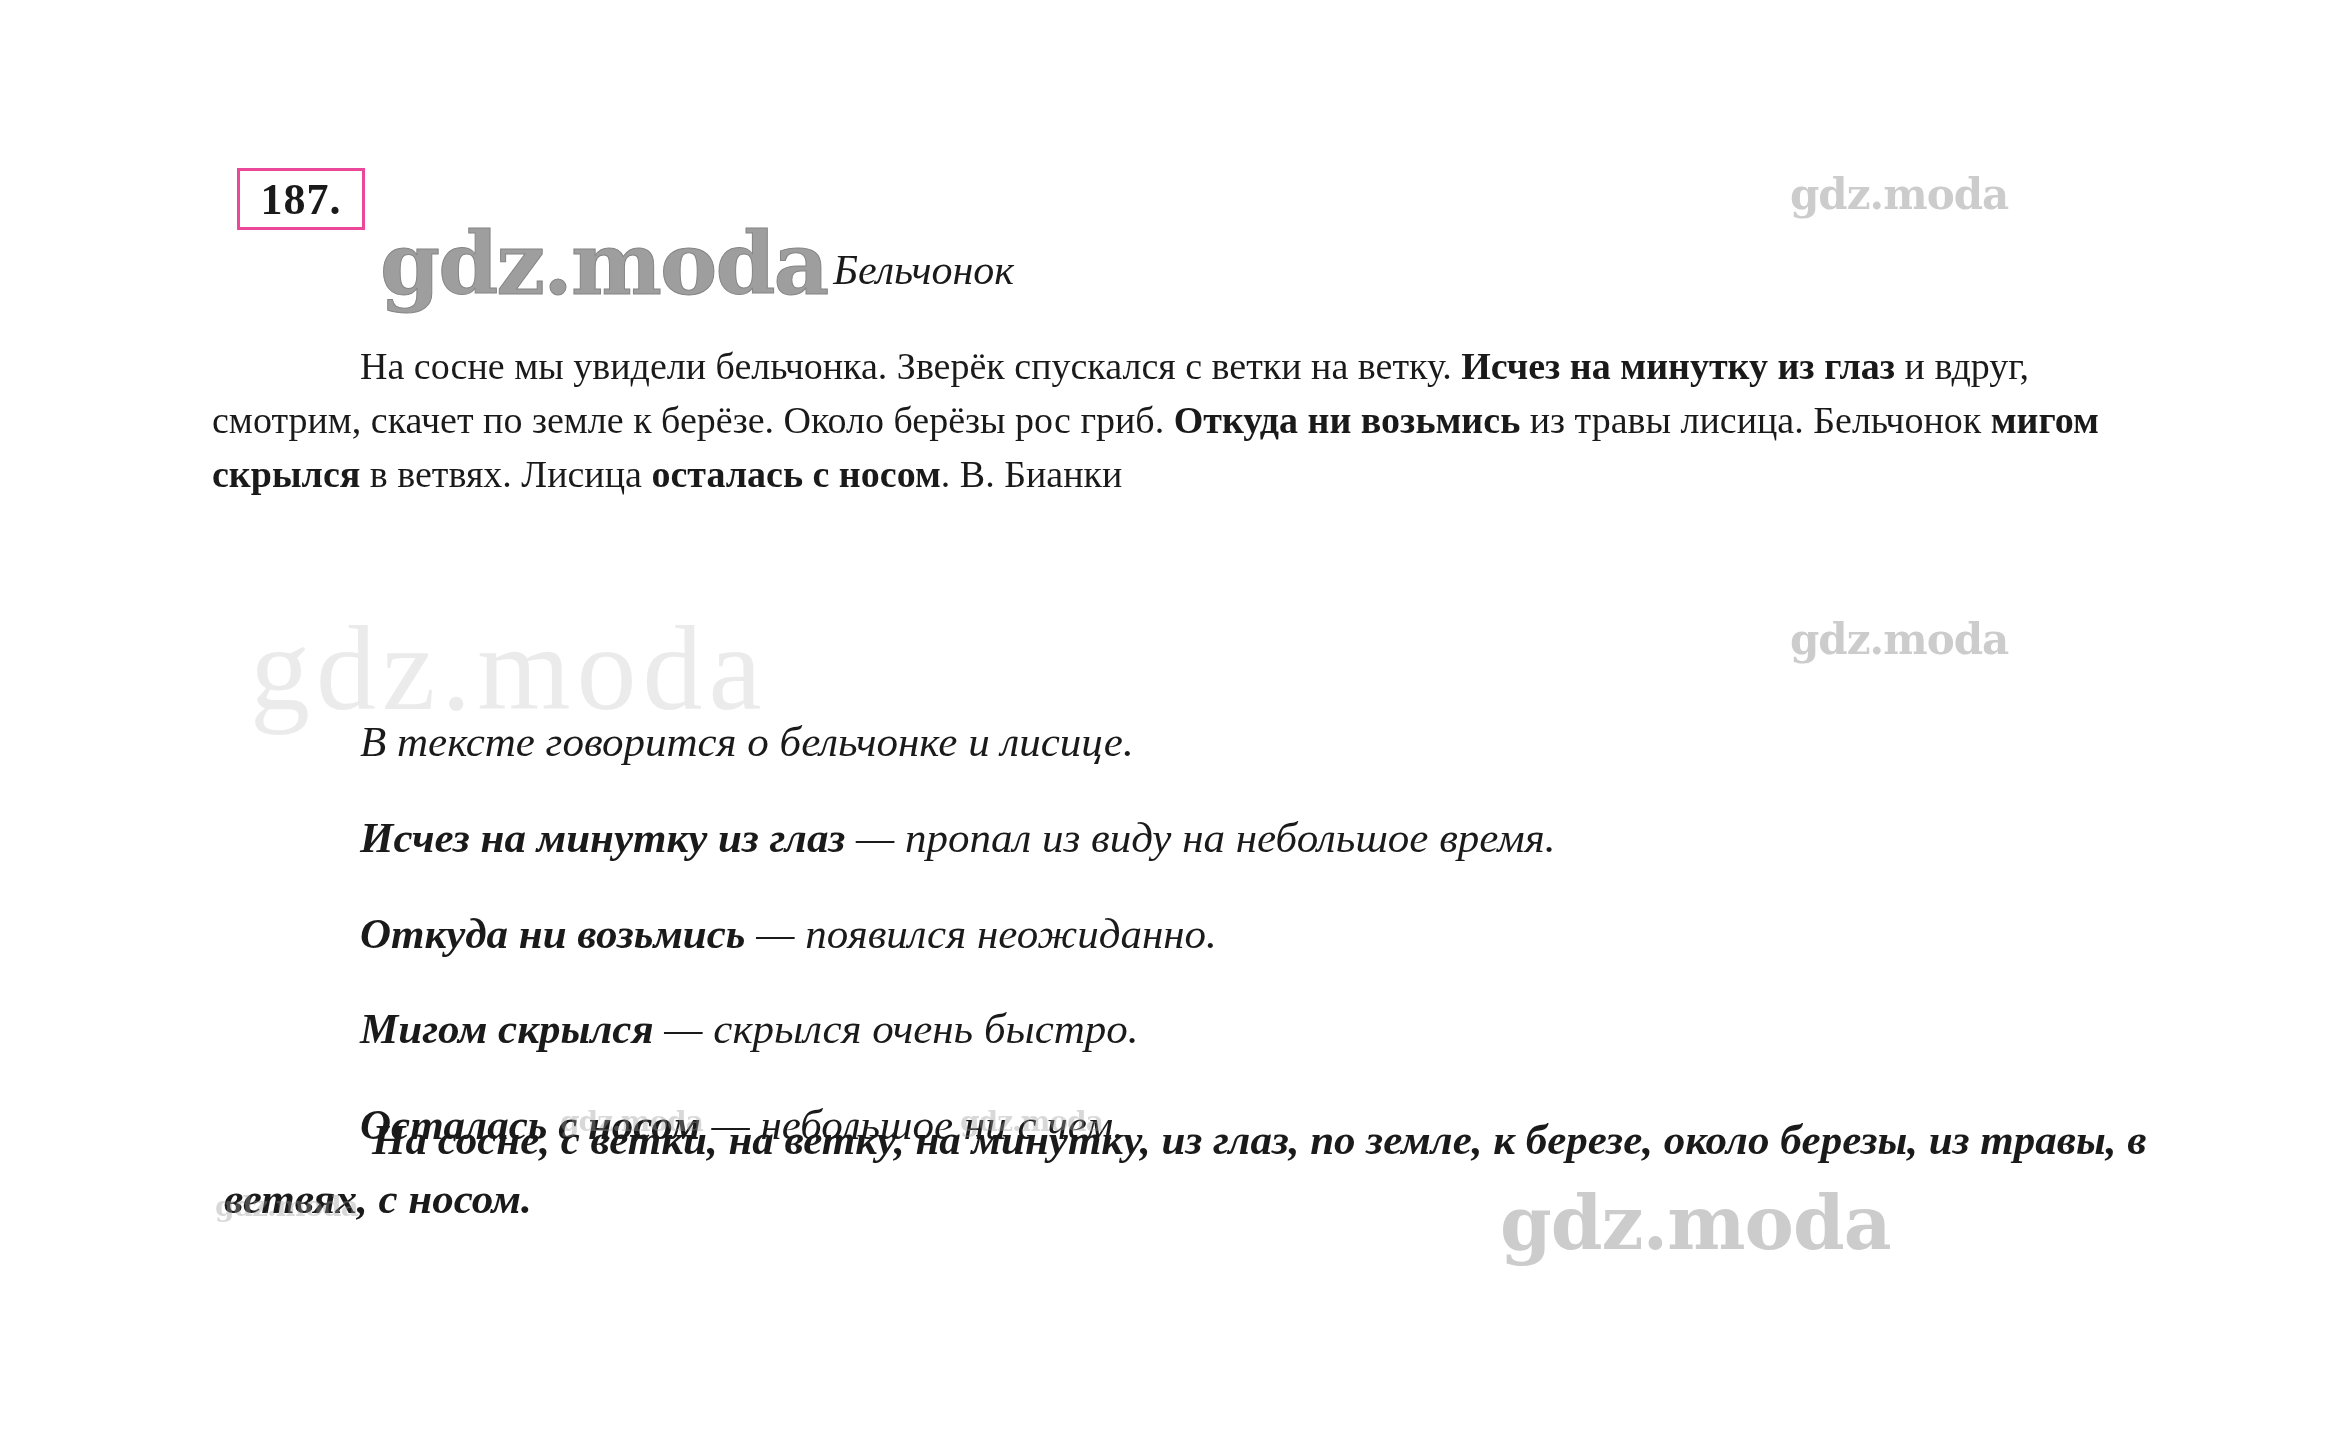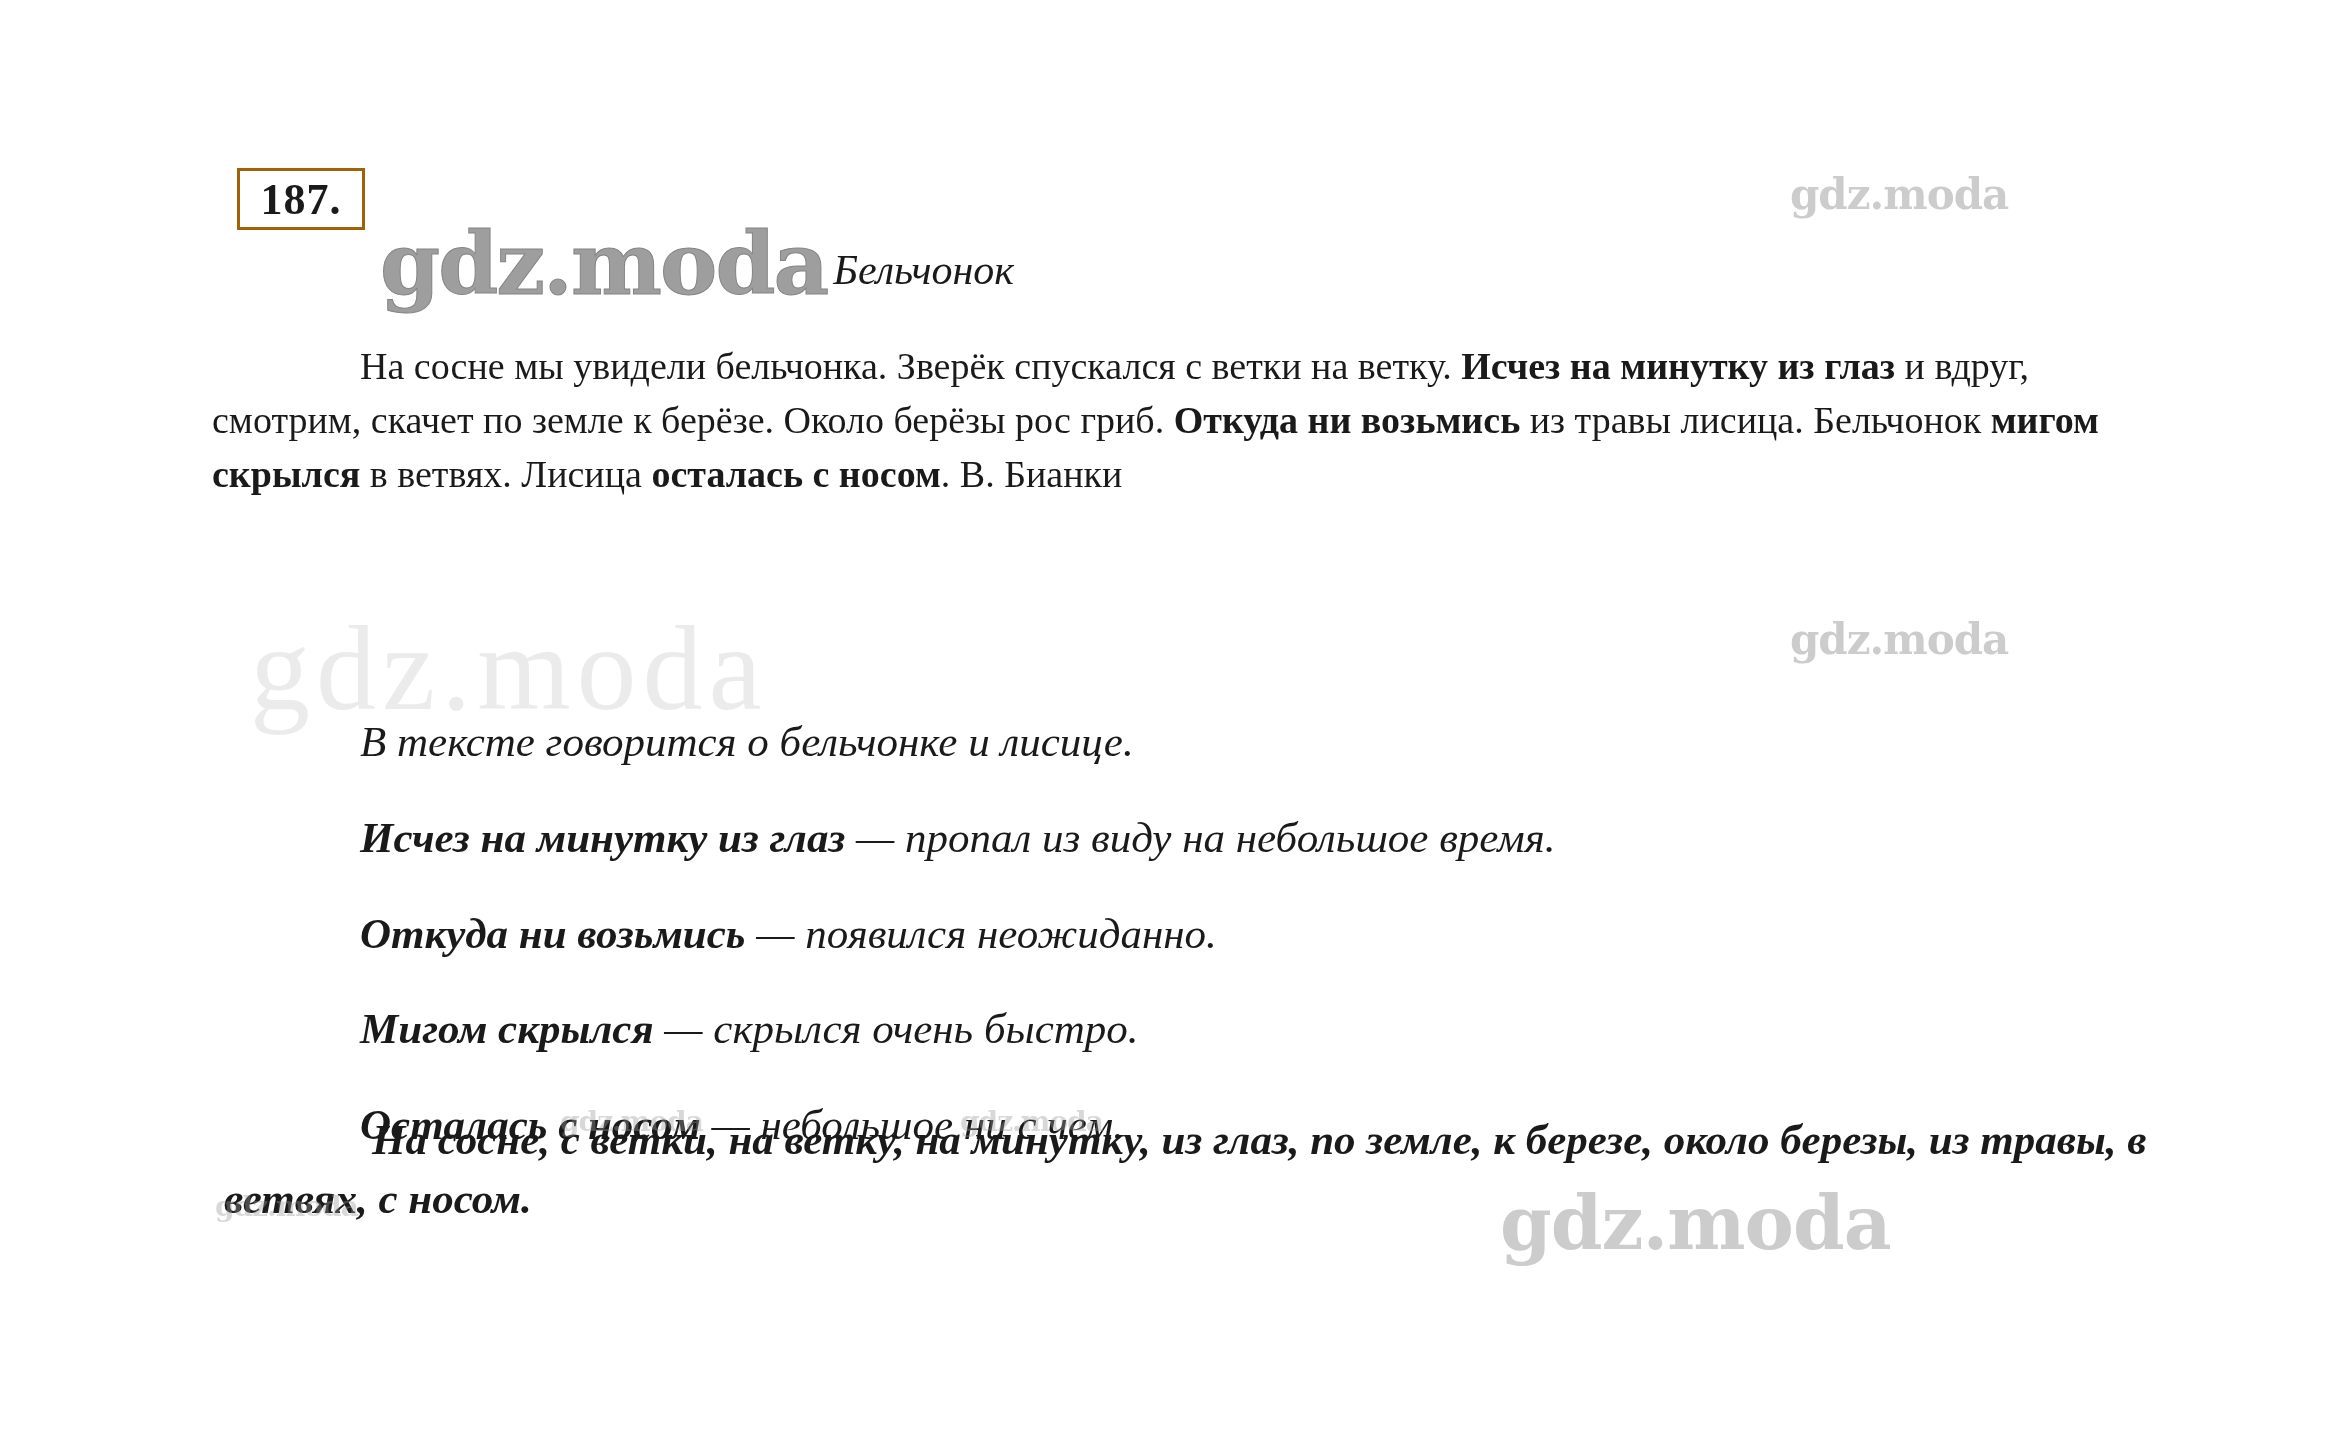--- a/index.html
+++ b/index.html
@@ -21,21 +21,21 @@
     inset: 0;
   }
 
   
   .ex-number {
     position: absolute;
     left: 237px;
     top: 168px;
     width: 128px;
     height: 62px;
-    border: 3px solid #a16207;
+    border: 3px solid #ec4899;
     box-sizing: border-box;
     display: flex;
     align-items: center;
     justify-content: center;
     font-size: 44px;
     font-weight: 700;
     letter-spacing: 1px;
     font-family: "Liberation Serif", serif;
   }
 

